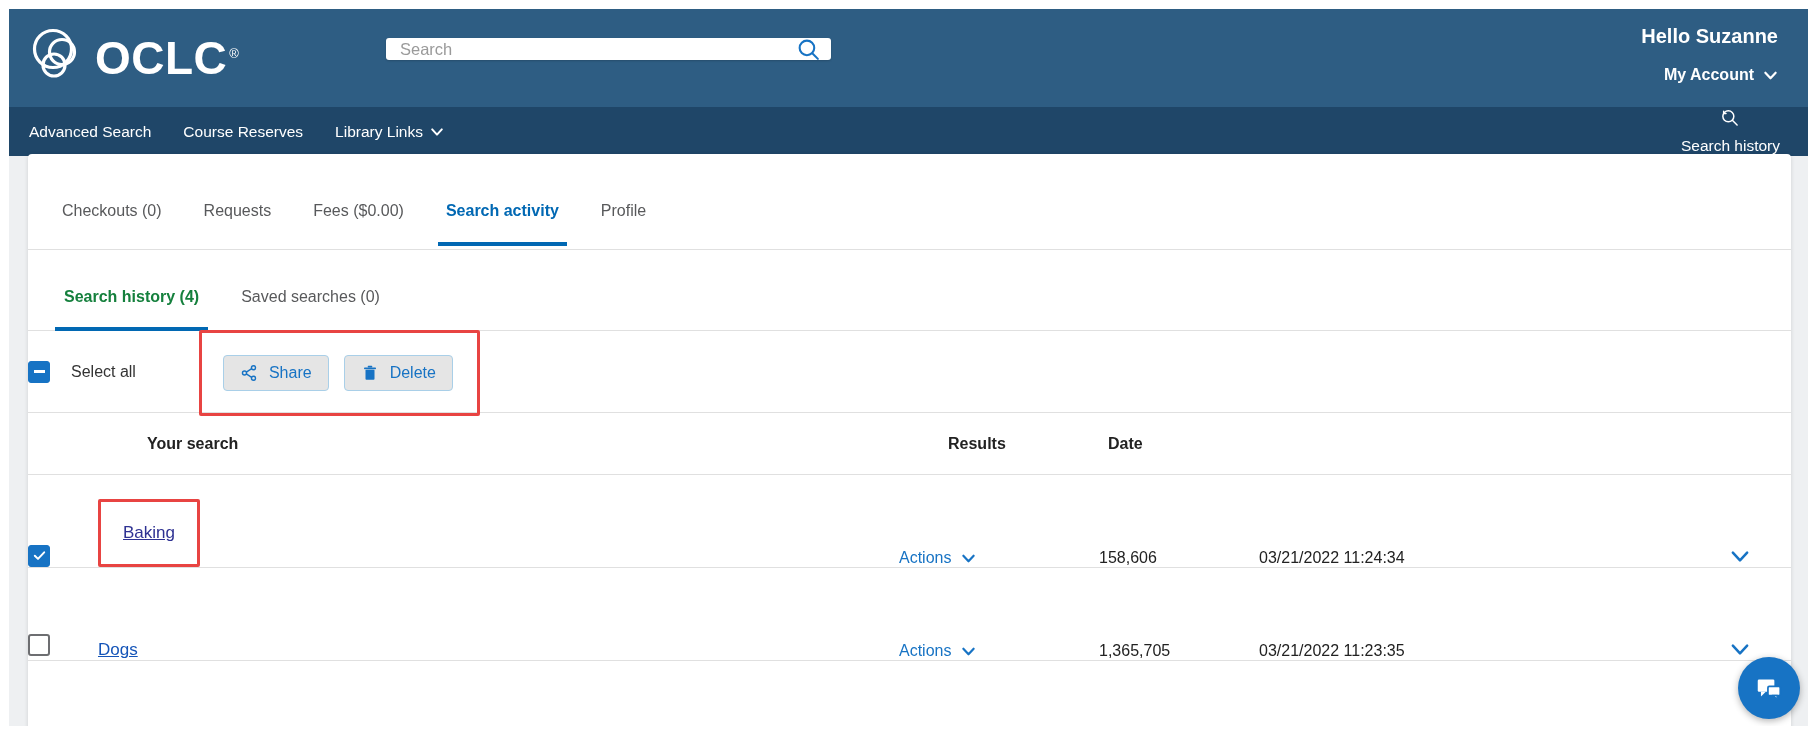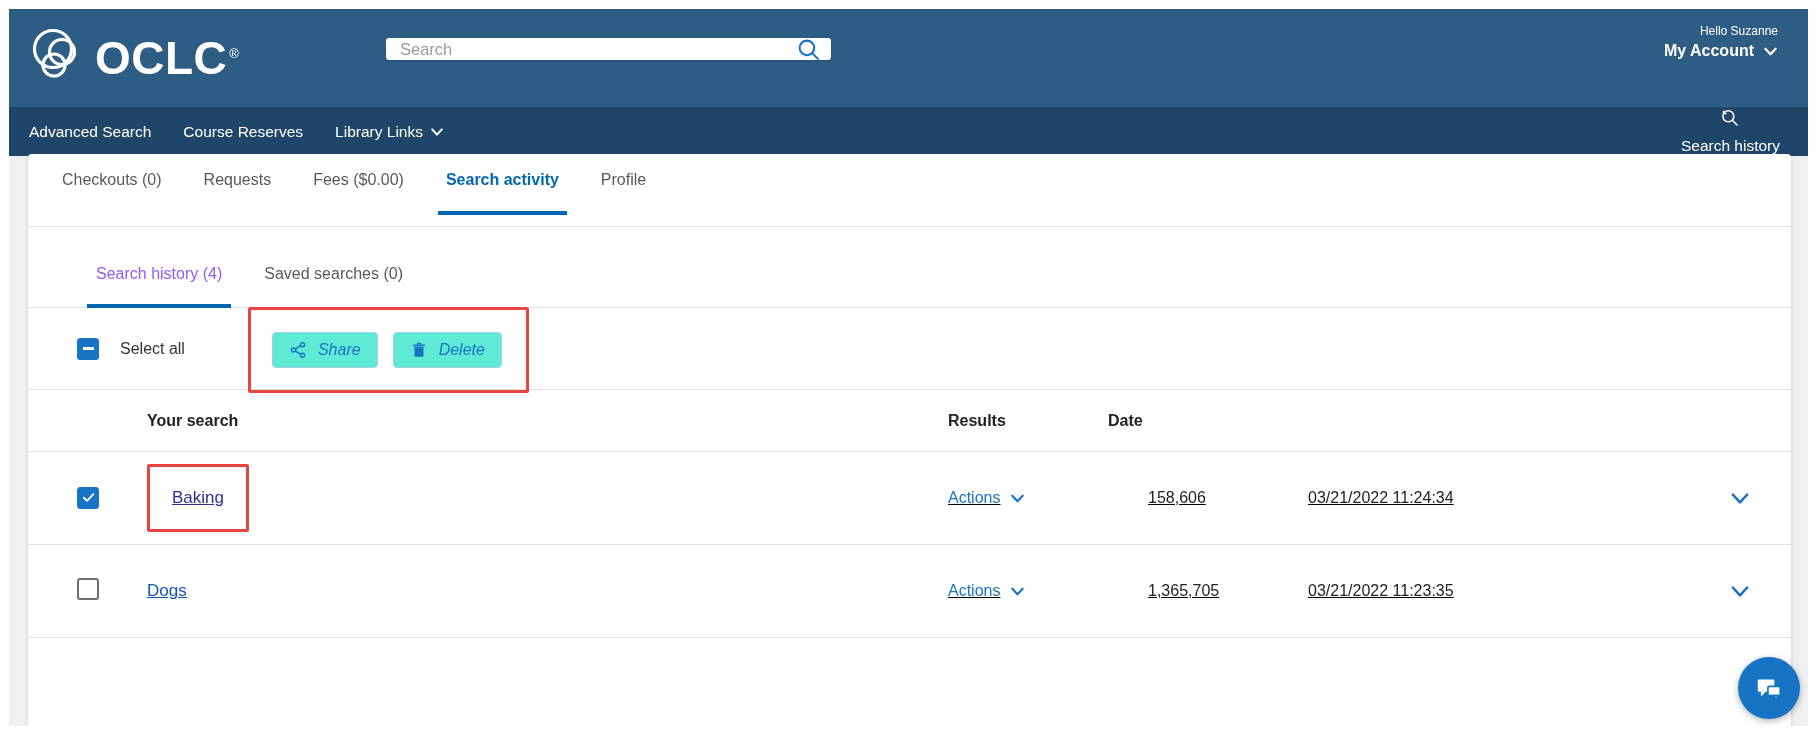--- a/index.html
+++ b/index.html
@@ -79,24 +79,24 @@
     padding: 0;
   }
 
   .account-area {
     position: absolute;
     right: 30px; top: 16px;
     text-align: right;
     color: #ffffff;
   }
   .hello {
-    font-size: 12px;
-    font-weight: 400;
+    font-size: 20px;
+    font-weight: 700;
     line-height: 1.1;
-    margin-bottom: 4px;
+    margin-bottom: 19px;
     white-space: nowrap;
   }
   .my-account {
     font-size: 16px;
     font-weight: 700;
     display: inline-flex;
     align-items: center;
     gap: 9px;
     cursor: pointer;
     white-space: nowrap;
@@ -141,22 +141,22 @@
     min-height: 600px;
     background: #ffffff;
     border-radius: 4px;
     box-shadow: 0 1px 4px rgba(0,0,0,0.13);
   }
 
   
   .tabs {
     display: flex;
     align-items: flex-end;
-    height: 73px;
-    padding: 12px 34px;
+    height: 96px;
+    padding: 4px 34px;
     border-bottom: 1px solid #e0e0e0;
   }
   .tab {
     font-size: 16px;
     color: #58595b;
     padding: 0 0 25px 0;
     margin-right: 42px;
     cursor: pointer;
     position: relative;
     white-space: nowrap;
@@ -184,38 +184,36 @@
   .subtab {
     font-size: 16px;
     color: #58595b;
     padding: 0 0 24px 0;
     margin-right: 42px;
     cursor: pointer;
     position: relative;
     white-space: nowrap;
   }
   .subtab.active {
-    color: #8b5cf6;
-    font-weight: 400;
-    margin-left: 32px;
+    color: #15803d;
+    font-weight: 700;
   }
   .subtab.active::after {
     content: "";
     position: absolute;
     left: -9px; right: -9px; bottom: -1px;
     height: 4px;
     background: #0168b3;
   }
 
   
   .toolbar {
     display: flex;
     align-items: center;
     height: 82px;
-    padding-left: 49px;
     border-bottom: 1px solid #e0e0e0;
     position: relative;
   }
   .cb {
     width: 22px; height: 22px;
     border-radius: 3px;
     flex: 0 0 22px;
     cursor: pointer;
     display: inline-flex;
     align-items: center;
@@ -241,57 +239,54 @@
     border: 3px solid #e84442;
     border-radius: 2px;
     position: relative;
     top: 1px;
   }
   .btn {
     height: 36px;
     min-width: 104px;
     border: 1px solid #a9cfe8;
     border-radius: 4px;
-    background: #5eead4;
+    background: #e5e5e5;
     color: #1773c4;
     font-size: 16px;
     font-family: "Liberation Sans", sans-serif;
     display: inline-flex;
     align-items: center;
     justify-content: center;
     gap: 11px;
     padding: 0 16px;
     cursor: pointer;
     white-space: nowrap;
-    font-style: italic;
   }
 
   
   .thead {
     display: flex;
     align-items: center;
     height: 62px;
     border-bottom: 1px solid #e0e0e0;
     font-size: 16px;
     font-weight: 700;
     color: #222;
     padding-left: 49px;
   }
   .th-search { width: 871px; padding-left: 70px; }
   .th-results { width: 160px; }
   .th-date { width: 300px; }
 
   .row {
     display: flex;
-    align-items: center;
+    align-items: flex-end;
     height: 93px;
     border-bottom: 1px solid #e0e0e0;
-    padding-left: 49px;
-    position: relative;
-    text-decoration: underline;
+    position: relative;
   }
   .row-cb { width: 70px; flex: 0 0 70px; }
   .row-search {
     width: 801px; flex: 0 0 801px;
     display: flex; align-items: center;
   }
   .link {
     font-size: 17px;
     text-decoration: underline;
     cursor: pointer;

